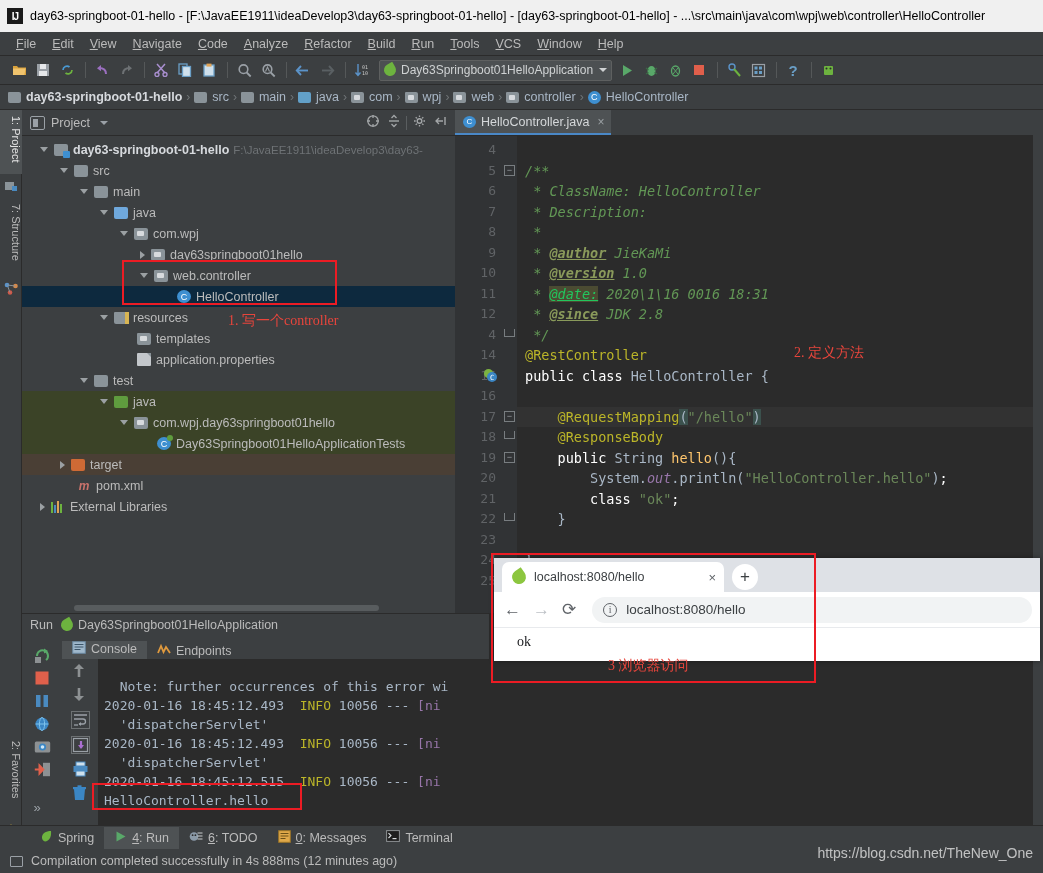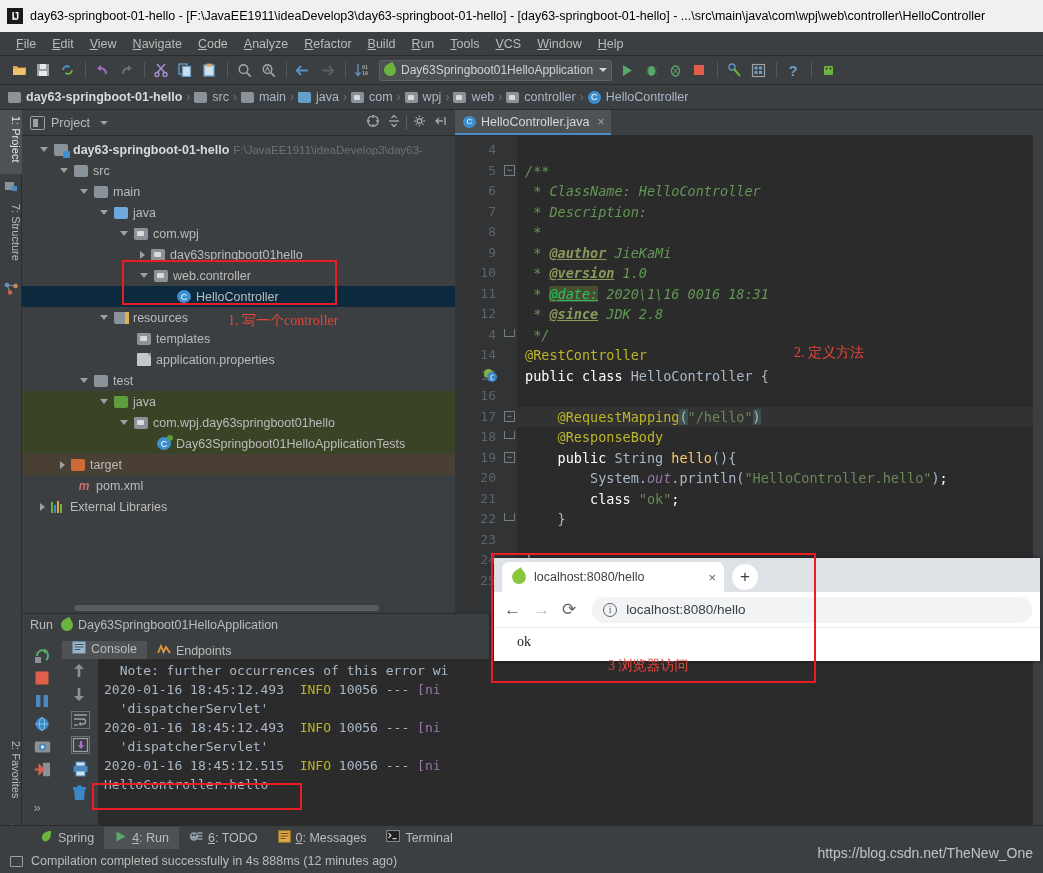--- a/index.html
+++ b/index.html
@@ -362,21 +362,21 @@
     padding-top: 12px;
   }
   .rt-ico { width:17px; height:17px; }
   .run-side-tools {
     position:absolute; left:40px; top:46px; width:36px; bottom:0;
     display:flex; flex-direction:column; align-items:center; gap:7px;
     padding-top: 4px; background:#3c3f41;
   }
   .console {
     position:absolute; left:76px; top:46px; right:0; bottom:0;
-    background:#2b2b2b; overflow:hidden; padding-top:2px;
+    background:#2b2b2b; overflow:hidden; padding-top:18px;
   }
   .conline {
     height: 19px; line-height: 19px; white-space: pre;
     font-family: "DejaVu Sans Mono", monospace; font-size: 13px;
     color: #a9b7c6; padding-left: 6px;
   }
   .c-info { color: #bbb529; }
   .c-th { color: #9876aa; }
 
   

